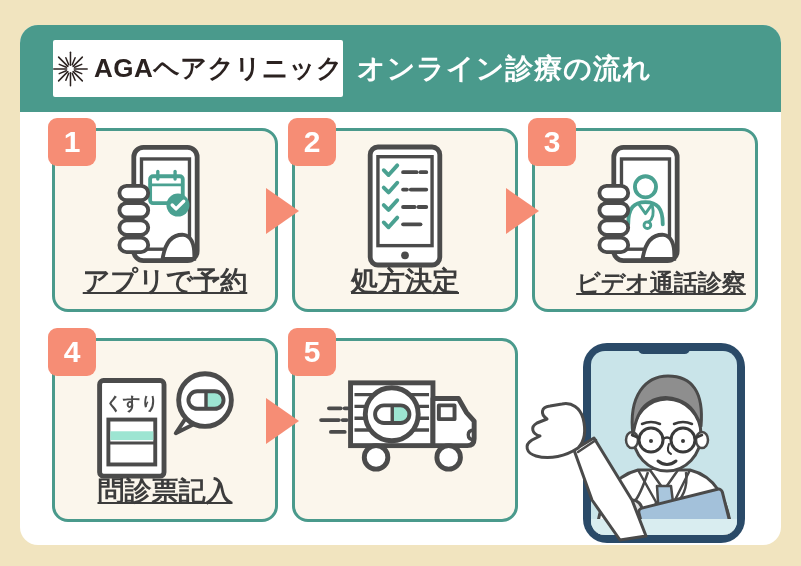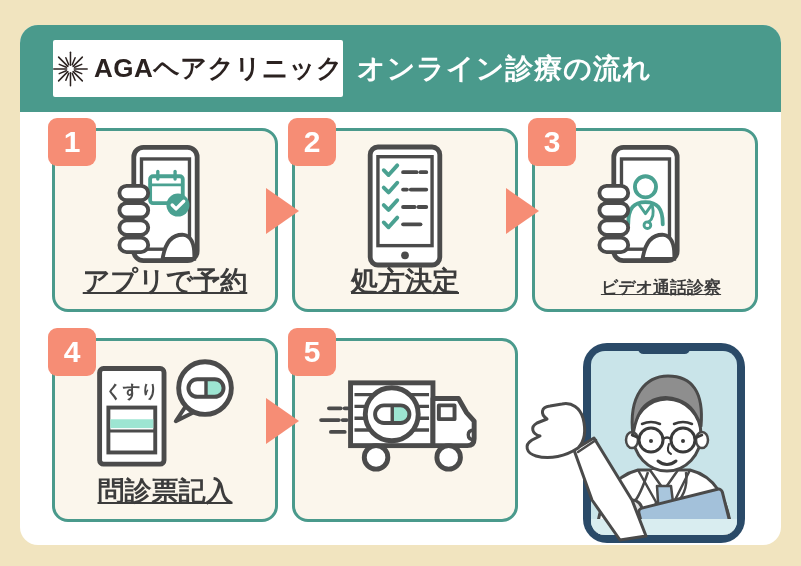--- a/index.html
+++ b/index.html
@@ -44,27 +44,27 @@
   .badge {
     position:absolute; left:-7px; top:-13px; width:48px; height:48px;
     background:#f68d75; border-radius:9px;
     display:flex; align-items:center; justify-content:center;
     color:#ffffff; font-size:30px; font-weight:bold;
   }
   .icon-wrap {
     position:absolute; left:0; right:0; display:flex; justify-content:center;
   }
   .iw-top { top:12px; }
-  .iw-box { top:8px; }
+  .iw-box { top:20px; }
   .iw-truck { top:34px; }
   .card-label {
     position:absolute; bottom:10px; left:0; width:100%; text-align:center;
     font-size:27px; font-weight:bold; color:#3c3c3c; white-space:nowrap;text-decoration:underline;
   }
-  .card-label.long { font-size:17px;padding-left:32px; }
+  .card-label.long { font-size:24px;padding-left:32px; }
   
   .arrow {
     position:absolute; width:0; height:0;
     border-top:23px solid transparent; border-bottom:23px solid transparent;
     border-left:33px solid #f68d75;
   }
   .arrow-1 { left:246px; top:163px; }
   .arrow-2 { left:486px; top:163px; }
   .arrow-3 { left:246px; top:373px; }
   

